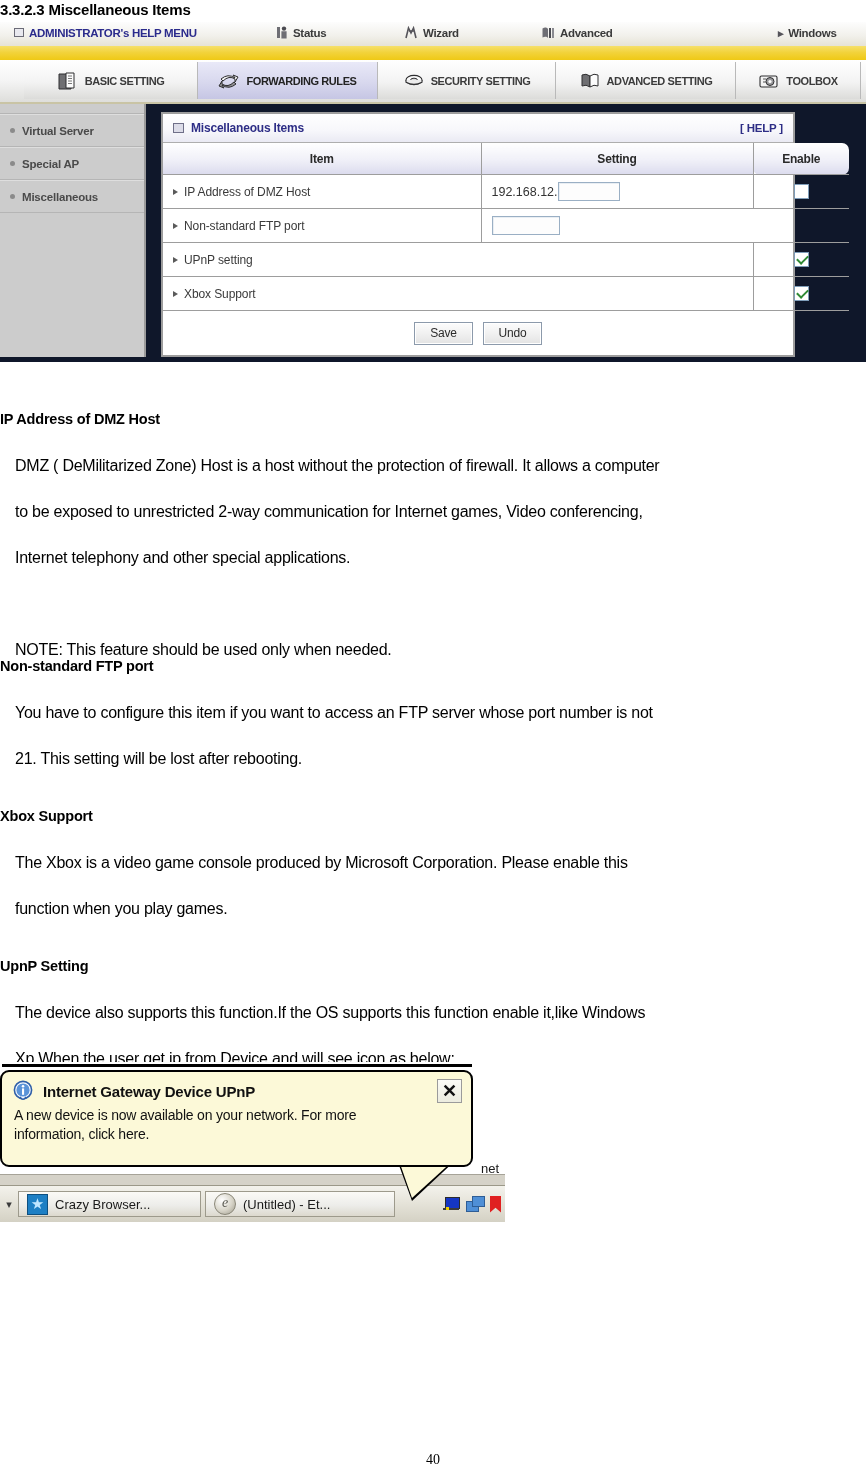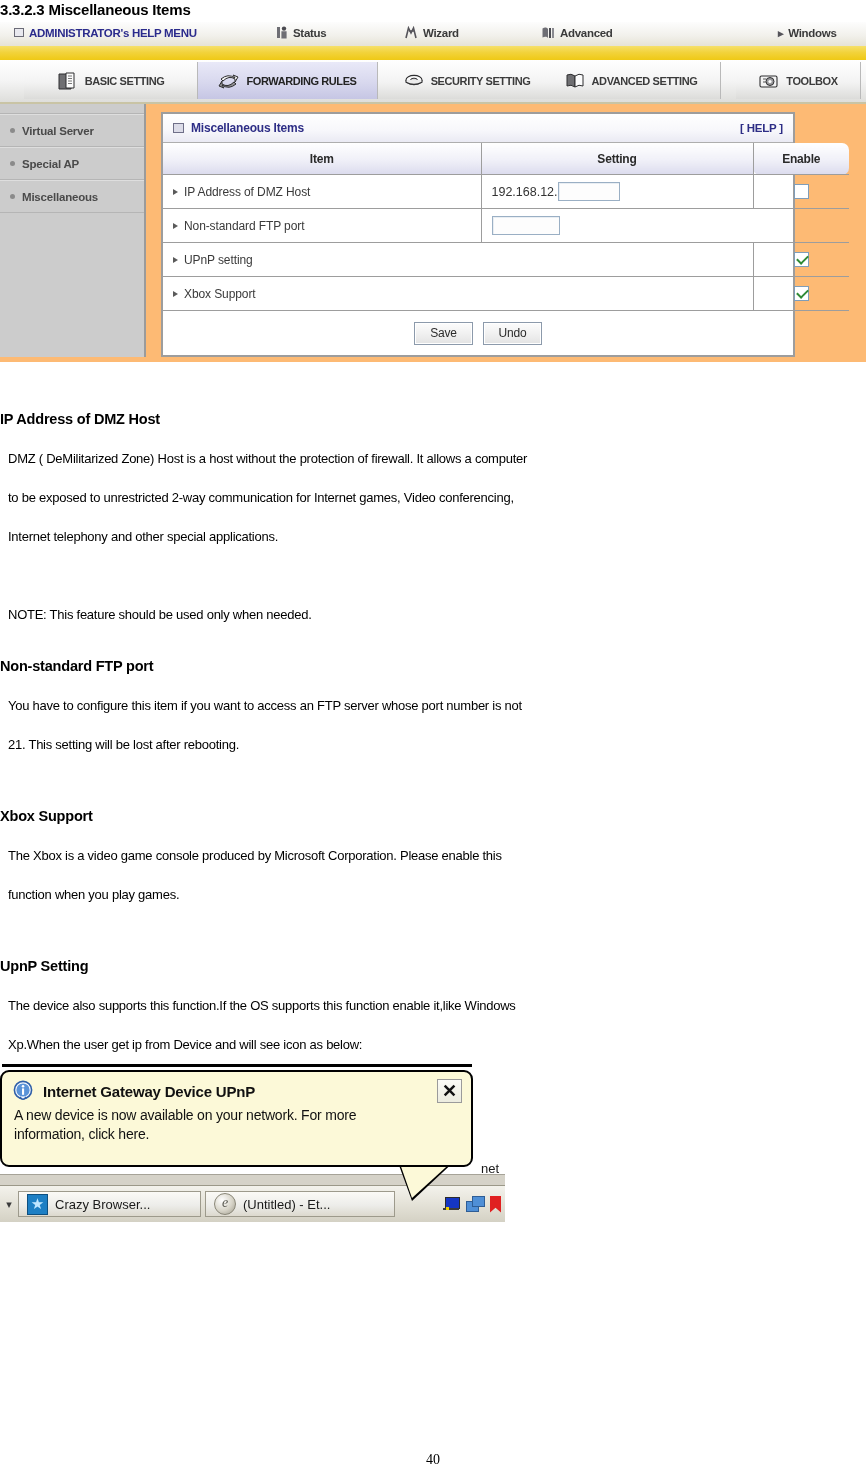--- a/index.html
+++ b/index.html
@@ -131,21 +131,21 @@
     display: inline-block;
     width: 22px; height: 20px;
     flex: 0 0 auto;
   }
 
   
   .rs-body {
     position: absolute;
     left: 0; top: 82px;
     width: 866px; height: 258px;
-    background: #fdba74;
+    background: #0f172a;
   }
   .rs-sidebar {
     position: absolute;
     left: 0; top: 0;
     width: 146px; height: 253px;
     background: #cccccc;
     border-right: 2px solid #9b9b9b;
     box-sizing: border-box;
   }
   .side-item {
@@ -318,22 +318,22 @@
   }
   .prose h4 {
     margin: 0;
     font-size: 14.5px;
     font-weight: bold;
     line-height: 31px;
     letter-spacing: -0.2px;
     white-space: nowrap;
   }
   .prose p {
-    margin: 8px;
-    font-size: 13px;
+    margin: 15px;
+    font-size: 16px;
     line-height: 31px;
     letter-spacing: -0.25px;
   }
   .gap { height: 31px; }
 
   
   .xp-shot {
     position: absolute;
     left: 0px;
     top: 1062px;
@@ -644,21 +644,21 @@
     <div class="rs-tab" style="left:378px;width:178px;">
       <span class="tab-ico">
         <svg width="22" height="20" viewBox="0 0 22 20">
             <ellipse cx="11" cy="9" rx="8" ry="4.6" fill="#fafafa" stroke="#2e2e30" stroke-width="1.1"></ellipse>
             <ellipse cx="11" cy="9" rx="3.4" ry="1.8" fill="#d9d9d9" stroke="#2e2e30" stroke-width="1"></ellipse>
             <path d="M3 9 v2.2 q8 4.4 16 0 V9" fill="#ececec" stroke="#2e2e30" stroke-width="1.1"></path>
           </svg>
       </span>
       <span>SECURITY SETTING</span>
     </div>
-    <div class="rs-tab" style="left:541px;width:180px;text-align:center;">
+    <div class="rs-tab" style="left:556px;width:180px;text-align:center;">
       <span class="tab-ico">
         <svg width="22" height="20" viewBox="0 0 22 20">
             <path d="M3 4 q4 -2 8 1 v11 q-4 -3 -8 -1 z" fill="#6f6f72" stroke="#2e2e30" stroke-width="1"></path>
             <path d="M11 5 q4 -3 8 -1 v11 q-4 -2 -8 1 z" fill="#fcfcfc" stroke="#2e2e30" stroke-width="1"></path>
           </svg>
       </span>
       <span>ADVANCED SETTING</span>
     </div>
     <div class="rs-tab" style="left:736px;width:125px;">
       <span class="tab-ico">

